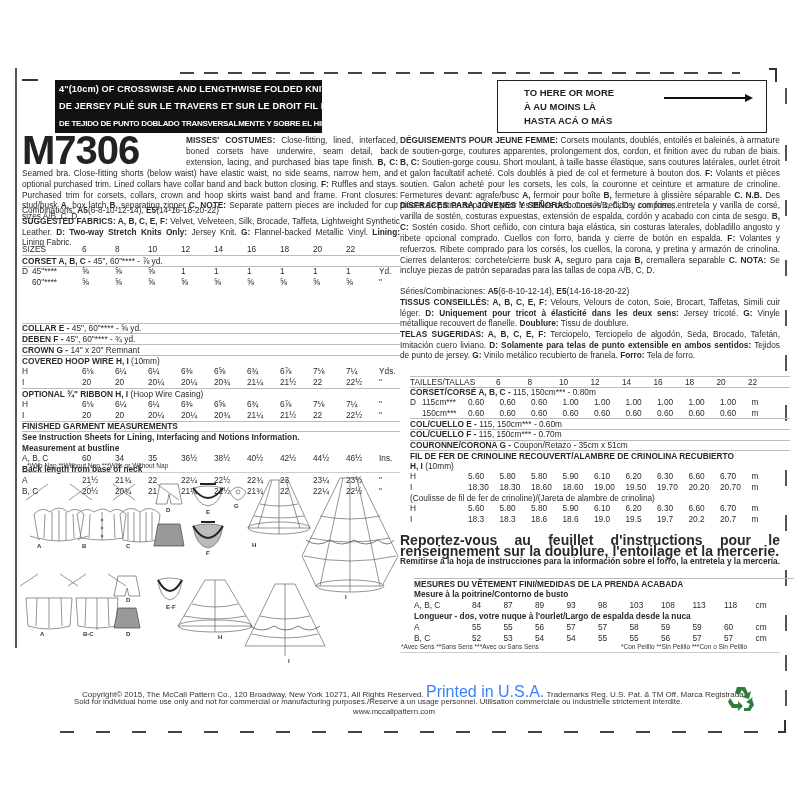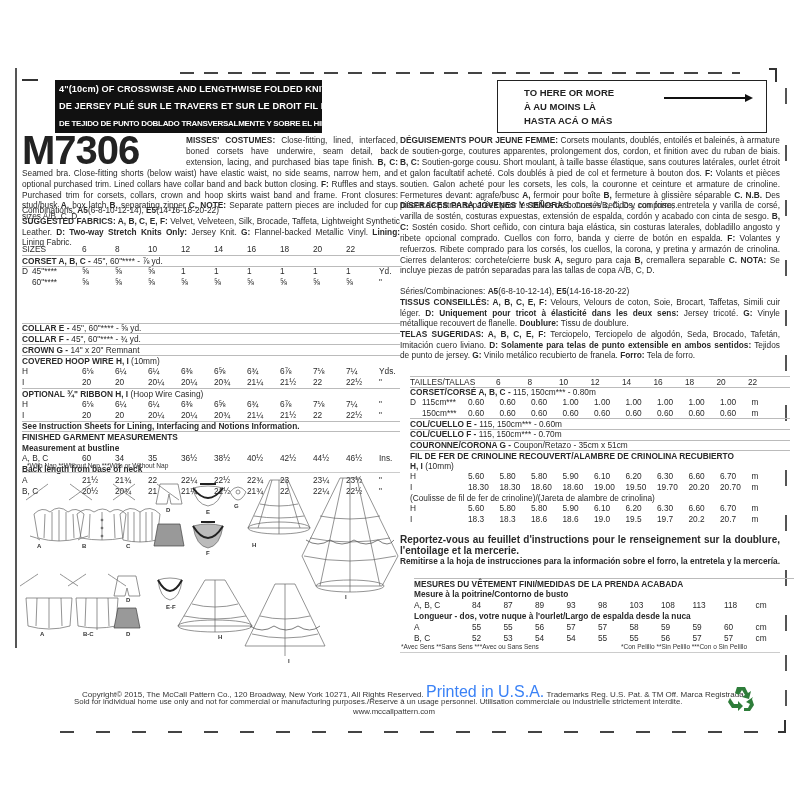--- a/index.html
+++ b/index.html
@@ -51,21 +51,21 @@
   .illus { position: absolute; }
   .illus svg { width: 100%; height: 100%; }
   .illus-label { position: absolute; font-size: 6px; font-weight: bold; color: #333; }
 
   
   .fr-text { position: absolute; left: 400px; top: 135px; width: 380px; font-size: 8.3px; line-height: 10.9px; text-align: justify; }
   .es-text { position: absolute; left: 400px; top: 200px; width: 380px; font-size: 8.3px; line-height: 10.9px; text-align: justify; }
   .combos-fr { position: absolute; left: 400px; top: 286px; font-size: 8.3px; }
   .fabrics-fr { position: absolute; left: 400px; top: 297px; width: 380px; font-size: 8.3px; line-height: 10.6px; text-align: justify; }
   .fabrics-es { position: absolute; left: 400px; top: 329px; width: 380px; font-size: 8.3px; line-height: 10.6px; text-align: justify; }
-  .refer-fr { position: absolute; left: 400px; top: 535px; width: 380px; font-size: 10px; line-height: 10.6px; font-weight: bold; text-align: justify; }
+  .refer-fr { position: absolute; left: 400px; top: 535px; width: 380px; font-size: 14px; line-height: 10.6px; font-weight: bold; text-align: justify; }
   .refer-es { position: absolute; left: 400px; top: 556px; width: 380px; font-size: 8.3px; line-height: 10.6px; font-weight: bold; text-align: justify; }
   .sens-note-fr { position: absolute; left: 401px; top: 643px; font-size: 6.5px; color: #333; }
   .sens-note-es { position: absolute; left: 621px; top: 643px; font-size: 6.5px; color: #333; }
   .sens-rule { position: absolute; left: 400px; top: 652px; width: 380px; height: 1px; background: #ccc; }
 
   
   .footer { position: absolute; left: 0; top: 683px; width: 760px; font-size: 8px; color: #333; }
   .footer .l1 { position: absolute; left: 82px; top: 0; white-space: nowrap; }
   .footer .l1 .printed { font-size: 16px; color: #3b82f6; }
   .footer .l2 { position: absolute; left: 74px; top: 14px; white-space: nowrap; font-size: 7.8px; }
@@ -171,21 +171,21 @@
         <span class="c" style="width:33px">⅝</span>
         <span class="c" style="width:33px">⅝</span>
         <span class="c" style="width:33px">⅝</span>
         <span class="c" style="width:20px">"</span>
       </div>
       <div class="row rule" style="height: 10.9px; margin-top: 35px;">
         <span class="b">COLLAR E -</span>
         <span style="white-space:pre"> 45", 60"**** - ⅝ yd.</span>
       </div>
       <div class="row rule" style="height: 10.9px;">
-        <span class="b">COLLAR F -</span>
+        <span class="b">DEBEN F -</span>
         <span style="white-space:pre"> 45", 60"**** - ¾ yd.</span>
       </div>
       <div class="row rule" style="height: 10.9px;">
         <span class="b">CROWN G -</span>
         <span style="white-space:pre"> 14" x 20" Remnant</span>
       </div>
       <div class="row rule" style="height: 10.9px;">
         <span class="b">COVERED HOOP WIRE H, I</span>
         <span style="white-space:pre"> (10mm)</span>
       </div>
@@ -243,24 +243,24 @@
         <span class="c" style="width:33px">20¼</span>
         <span class="c" style="width:33px">20¼</span>
         <span class="c" style="width:33px">20¾</span>
         <span class="c" style="width:33px">21¼</span>
         <span class="c" style="width:33px">21½</span>
         <span class="c" style="width:33px">22</span>
         <span class="c" style="width:33px">22½</span>
         <span class="c" style="width:20px">"</span>
       </div>
       <div class="row rule" style="height: 10.9px;">
+        <span class="b">FINISHED GARMENT MEASUREMENTS</span>
+      </div>
+      <div class="row rule" style="height: 10.9px;">
         <span class="b">See Instruction Sheets for Lining, Interfacing and Notions Information.</span>
-      </div>
-      <div class="row rule" style="height: 10.9px;">
-        <span class="b">FINISHED GARMENT MEASUREMENTS</span>
       </div>
       <div class="row" style="height: 10.9px;">
         <span class="b">Measurement at bustline</span>
       </div>
       <div class="row" style="height: 10.9px;">
         <span class="lbl" style="width:60px">A, B, C</span>
         <span class="lbl" style="width:0px"></span>
         <span class="c" style="width:33px">60</span>
         <span class="c" style="width:33px">34</span>
         <span class="c" style="width:33px">35</span>

